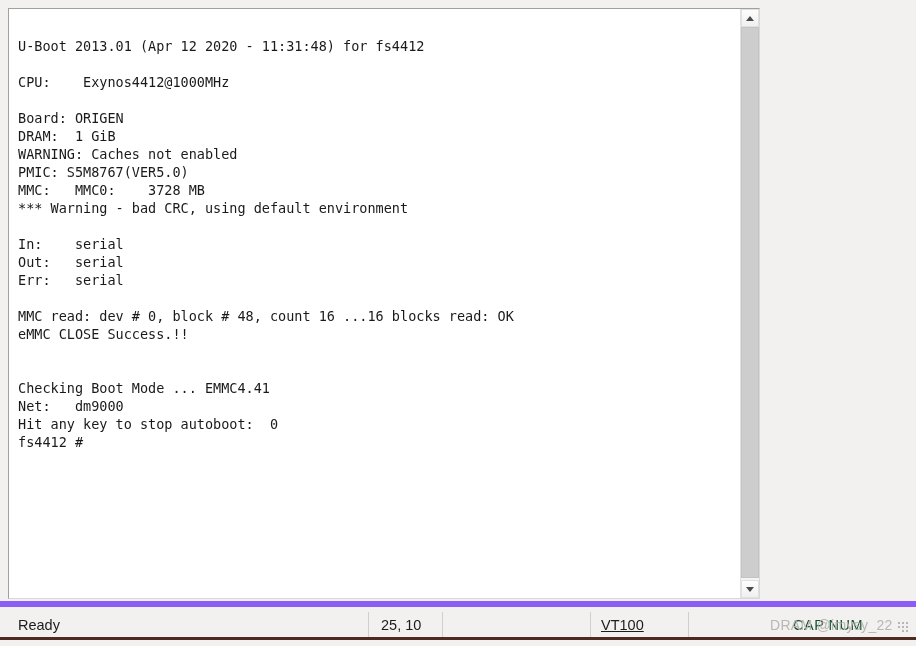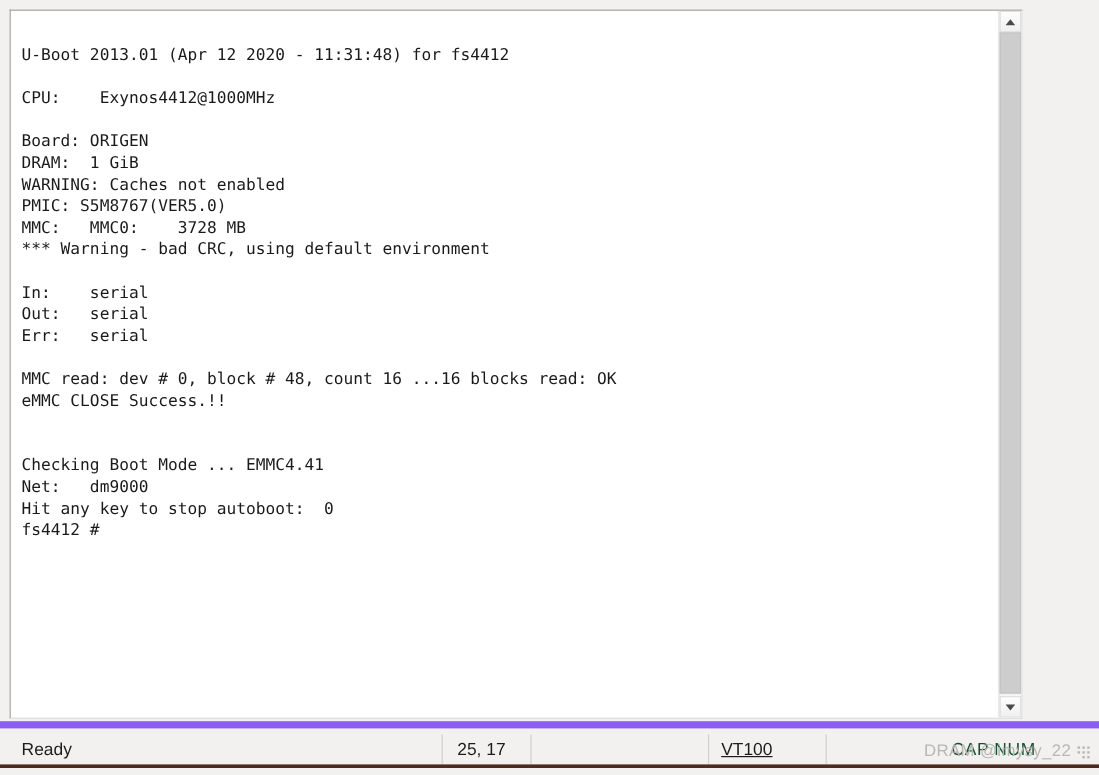--- a/index.html
+++ b/index.html
@@ -21,21 +21,21 @@
     width: 916px;
     height: 646px;
     background: #f2f1ef;
   }
 
   
   #terminal-frame {
     position: absolute;
     left: 8px;
     top: 8px;
-    width: 844px;
+    width: 752px;
     height: 591px;
     background: #ffffff;
     border-top: 1px solid #a0a0a0;
     border-left: 1px solid #a0a0a0;
     border-right: 1px solid #d8d8d8;
     border-bottom: 1px solid #d8d8d8;
     box-sizing: border-box;
     overflow: hidden;
   }
 
@@ -214,21 +214,21 @@
       <div class="sb-button" id="sb-down">
         <span class="sb-arrow down"></span>
       </div>
     </div>
 
   </div>
 
   <div id="status-bar">
     <div class="status-cell" id="sc-ready">Ready</div>
     <div class="status-sep" id="sep1"></div>
-    <div class="status-cell" id="sc-coords">25, 17</div>
+    <div class="status-cell" id="sc-coords">25, 10</div>
     <div class="status-sep" id="sep2"></div>
     <div class="status-sep" id="sep3"></div>
     <div class="status-cell" id="sc-term">VT100</div>
     <div class="status-sep" id="sep4"></div>
     <div class="status-cell" id="sc-caps">CAP NUM</div>
   </div>
 
   <div id="bottom-rule"></div>
 
   <div id="watermark">DRAM @imysy_22</div>

